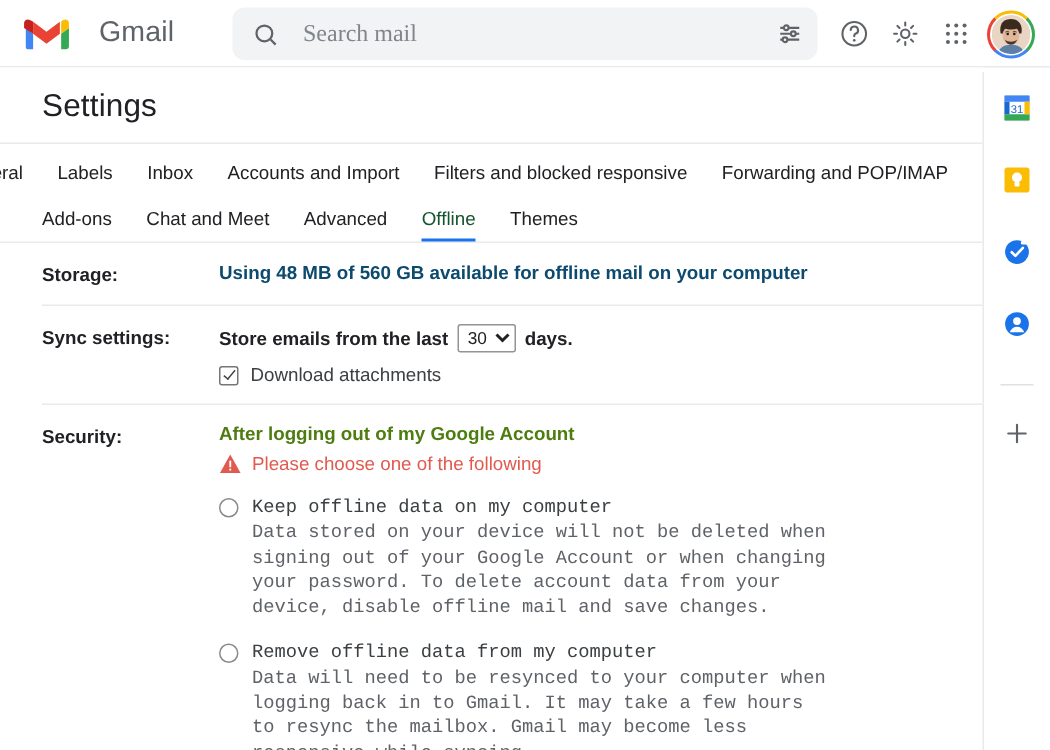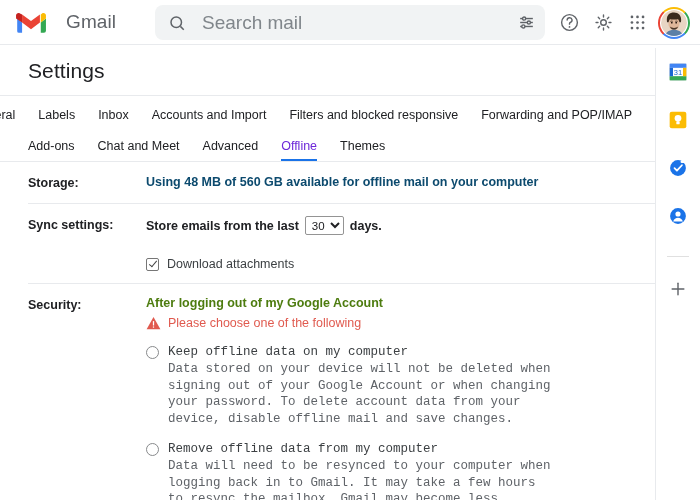--- a/index.html
+++ b/index.html
@@ -26,21 +26,21 @@
 
   .search-wrap {
     position:absolute; left:155px; top:5px;
     width:390px; height:35px;
     background:#f1f3f4; border-radius:8px;
     display:flex; align-items:center;
   }
   .search-icon { margin-left:13px; width:18px; height:18px; color:#5f6368; flex:none; }
   .search-input {
     flex:1; border:none; outline:none; background:transparent;
-    font-family:Liberation Sans, sans-serif; font-size:19px;
+    font-family:Liberation Serif, serif; font-size:16px;
     color:#202124; margin-left:14px;
   }
   .search-input::placeholder { color:#80868b; }
   .tune-btn {
     width:38px; height:35px; display:flex; align-items:center; justify-content:center;
     color:#5f6368; flex:none;
   }
 
   .hdr-right { position:absolute; right:8px; top:0; height:45px; display:flex; align-items:center; }
   .hdr-icon {
@@ -84,21 +84,21 @@
   }
 
   .tabs-area { border-top:1px solid #e8eaed; padding:0 0 0 28px; }
   .tab-row { display:flex; align-items:center; }
   .tab-row.row1 { padding-top:12px;justify-content:flex-end; }
   .tab-row.row2 { padding-top:9px; }
   .tab {
     font-size:12.5px; color:#202124; margin-right:23px;
     padding-bottom:8px; white-space:nowrap; position:relative;
   }
-  .tab.active { color:#6d28d9; }
+  .tab.active { color:#14532d; }
   .tab.active::after {
     content:""; position:absolute; left:0; right:0; bottom:0;
     height:2px; background:#1a73e8;
   }
   .tabs-underline { height:1px; background:#e8eaed; margin-left:-28px; }
 
   
   .settings { padding:0 0 0 28px; }
   .row { display:flex; border-bottom:1px solid #e8eaed; padding:12px 0 12px 0; }
   .row .label {
@@ -124,21 +124,21 @@
 
   .storage-text { font-size:12.5px; font-weight:bold; color:#0c4a6e; line-height:17px; }
 
   .sync-line { display:flex; align-items:center; font-size:12.5px; font-weight:bold; color:#202124; }
   .sync-select {
     margin:0 6px; height:19px; font-size:11.5px;
     font-family:"Liberation Sans", sans-serif;
     border:1px solid #949494; border-radius:2px;
     background:#fff; color:#202124; padding:0 2px;
   }
-  .sync-cb-line { display:flex; align-items:center; margin-top:22px; }
+  .sync-cb-line { display:flex; align-items:center; margin-top:8px; }
 
   .sec-title { font-size:12.5px; font-weight:bold; color:#4d7c0f; }
   .warn-line { display:flex; align-items:center; margin-top:6px; }
   .warn-tri { width:15px; height:14px; flex:none; margin-right:7px; }
   .warn-text { font-size:12.5px; color:#e05a4f; }
 
   .opt { display:flex; margin-top:14px; }
   .radio {
     width:13px; height:13px; flex:none; margin-right:9px; margin-top:2px;
     border:1.5px solid #888a8c; border-radius:50%; background:#fff;

